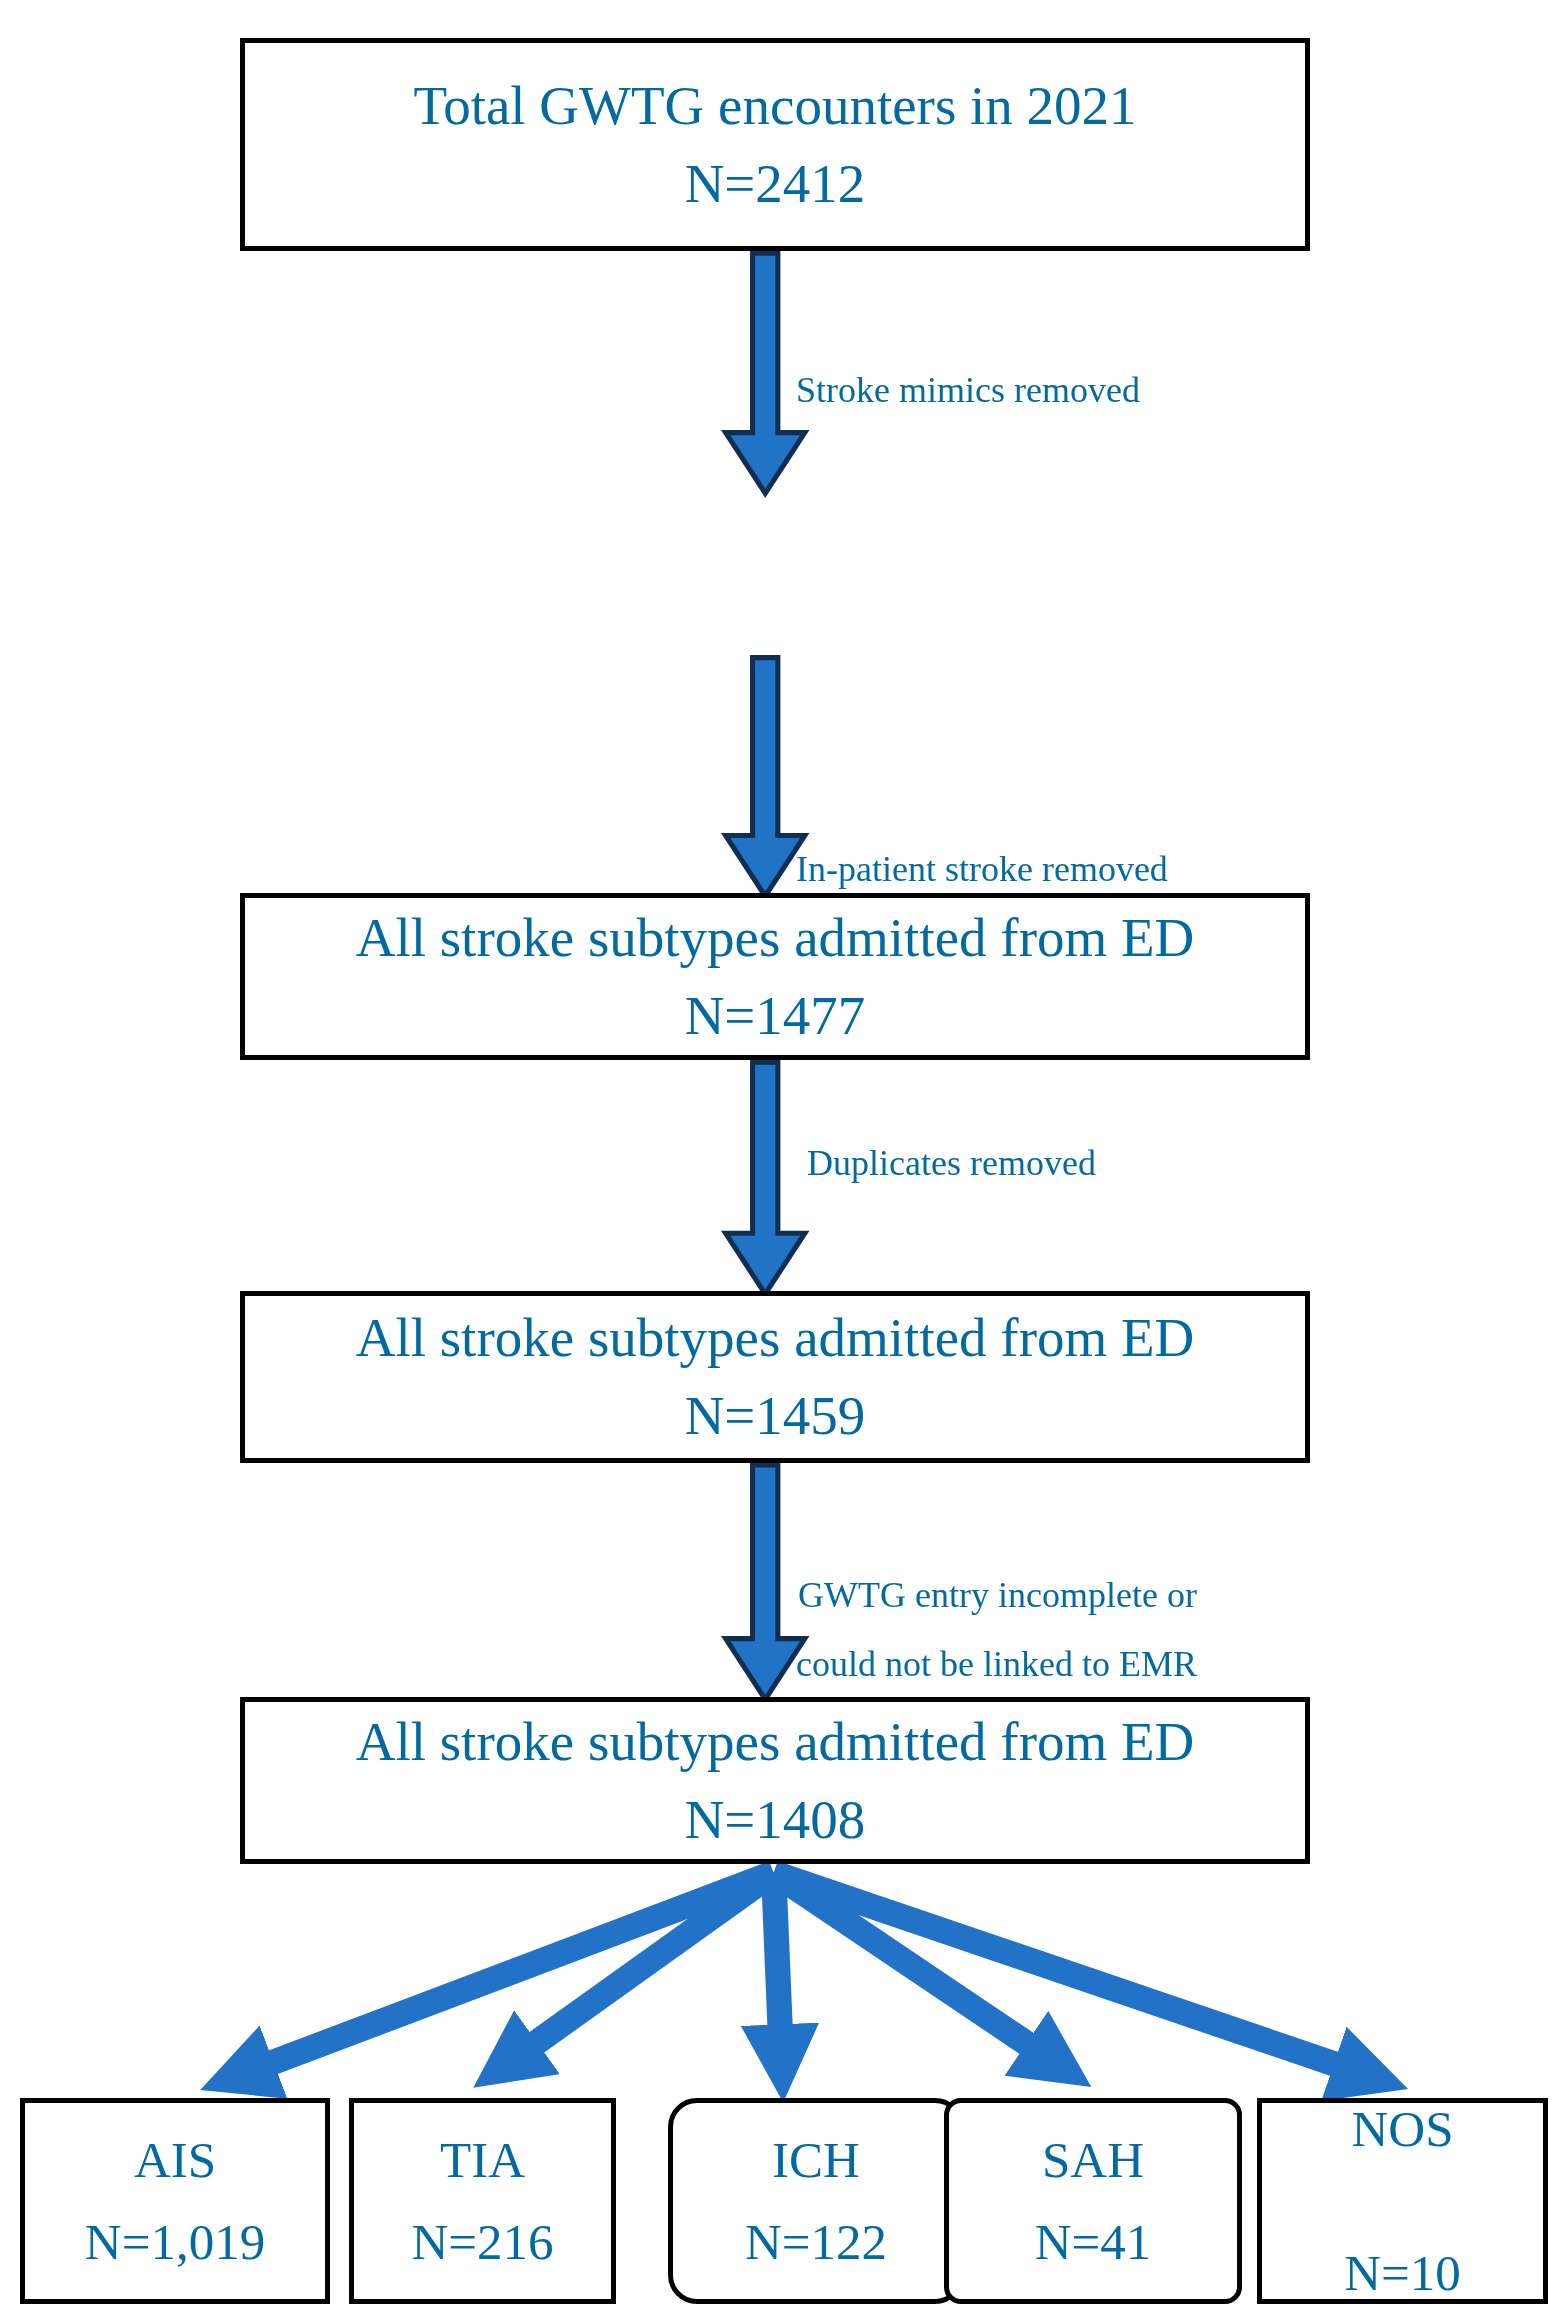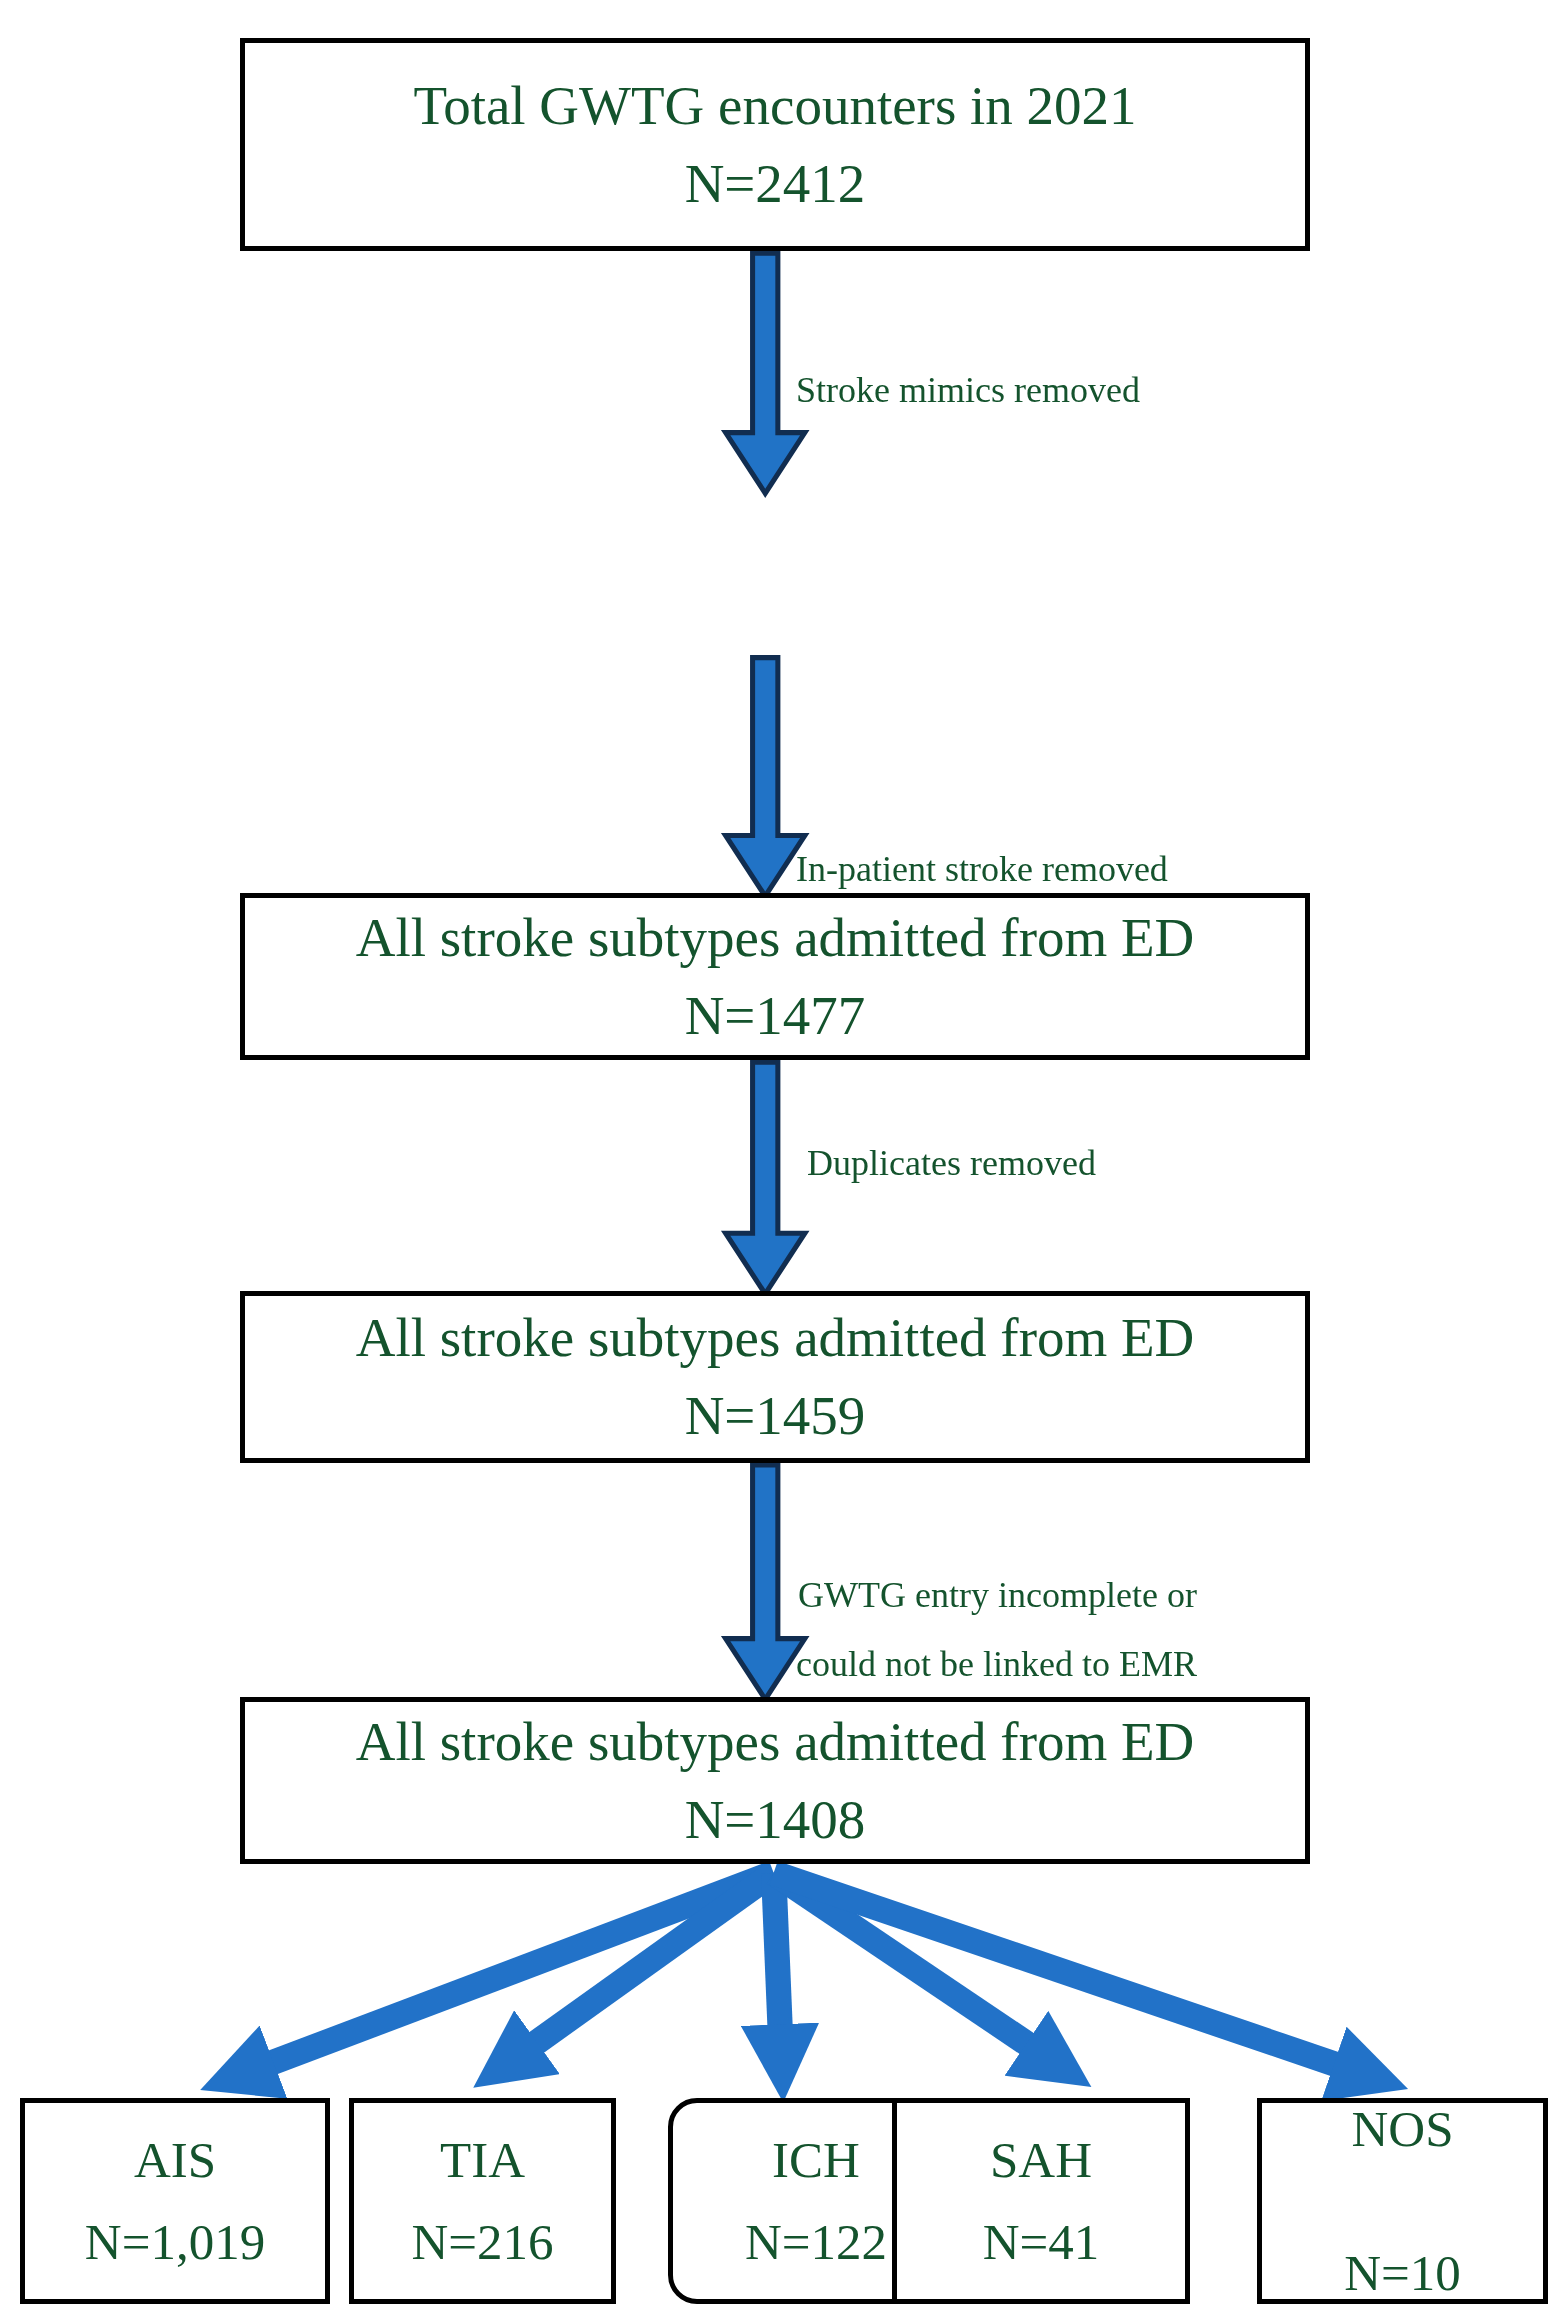--- a/index.html
+++ b/index.html
@@ -2,21 +2,21 @@
 <html style="font-size:13.5px"><head>
 <meta charset="utf-8">
 <style>
   html, body { margin: 0; padding: 0; background: #ffffff; }
   #page {
     position: relative;
     width: 1565px;
     height: 2319px;
     background: #ffffff;
     font-family: "Liberation Serif", "DejaVu Serif", serif;
-    color: #14532d;
+    color: #0369a1;
     overflow: hidden;
   }
   #svg-layer {
     position: absolute;
     left: 0; top: 0;
     width: 1565px; height: 2319px;
   }
   .fbox {
     position: absolute;
     left: 240px;
@@ -120,21 +120,21 @@
     <div class="line">N=1,019</div>
   </div>
   <div class="obox" style="left:349px;width:257px;">
     <div class="line">TIA</div>
     <div class="line">N=216</div>
   </div>
   <div class="obox" style="left:668px;width:286px;border-radius:29px;">
     <div class="line">ICH</div>
     <div class="line">N=122</div>
   </div>
-  <div class="obox" style="left:892px;width:288px;">
+  <div class="obox" style="left:944px;width:288px;border-radius:17px;">
     <div class="line">SAH</div>
     <div class="line">N=41</div>
   </div>
   <div class="obox" style="left:1257px;width:281px;justify-content:space-between;">
     <div class="line">NOS</div>
     <div class="line">N=10</div>
   </div>
 
 </div>
 

